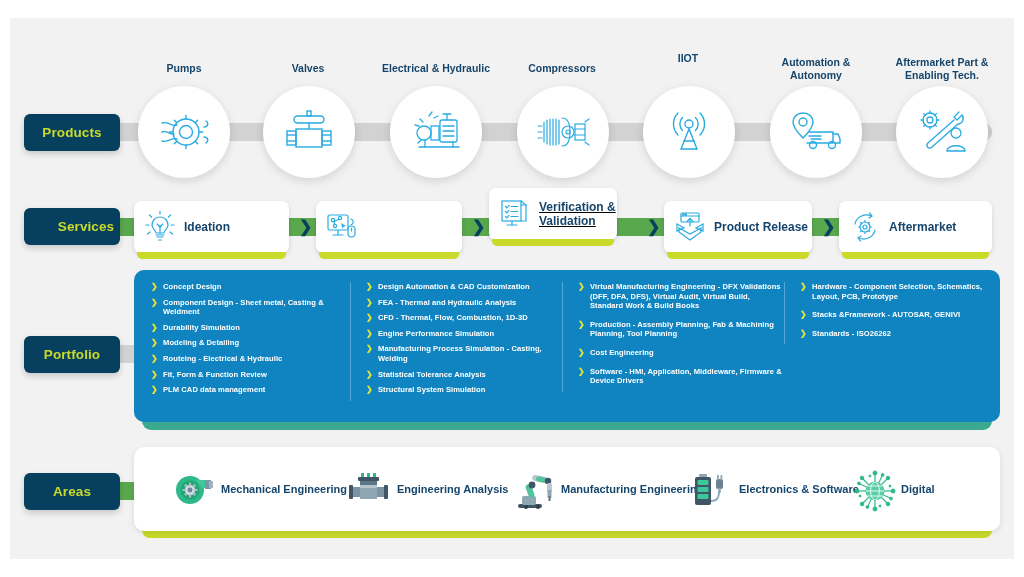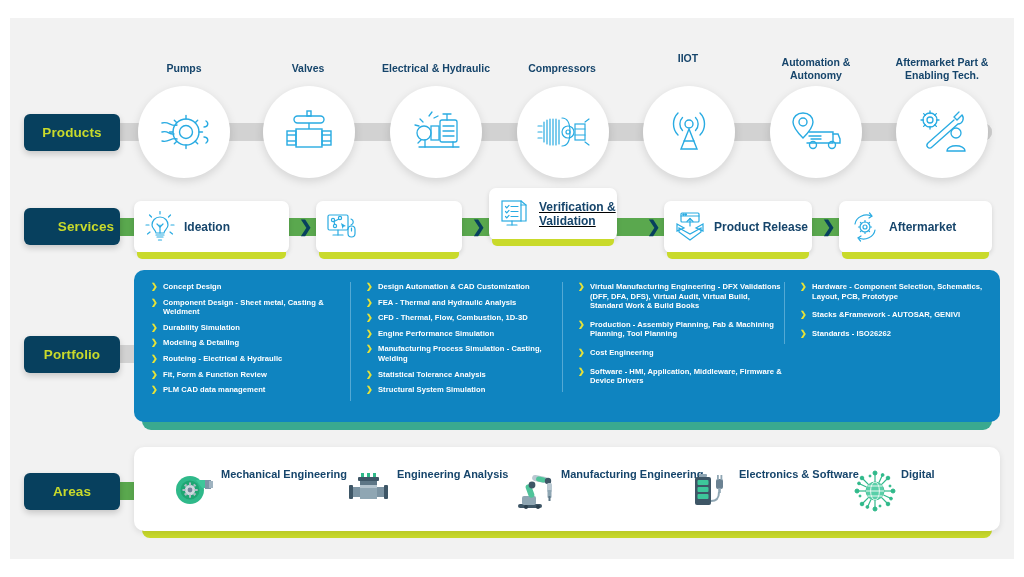--- a/index.html
+++ b/index.html
@@ -159,21 +159,21 @@
   #areas-foot {
     position: absolute;
     left: 142px; top: 526px;
     width: 850px; height: 12px;
     background: #c9da2b;
     border-radius: 0 0 8px 8px;
     z-index: 11;
   }
   .area-item {
     position: absolute;
-    display: flex; align-items: flex-start;
+    display: flex; align-items: center;
     top: 22px;
   }
   .area-icon { width: 42px; height: 42px; flex: 0 0 42px; margin-right: 7px; }
   .area-label {
     color: #16456b; font-size: 11px; font-weight: bold; line-height: 13px;
   }
 </style>
 </head>
 <body>
 

